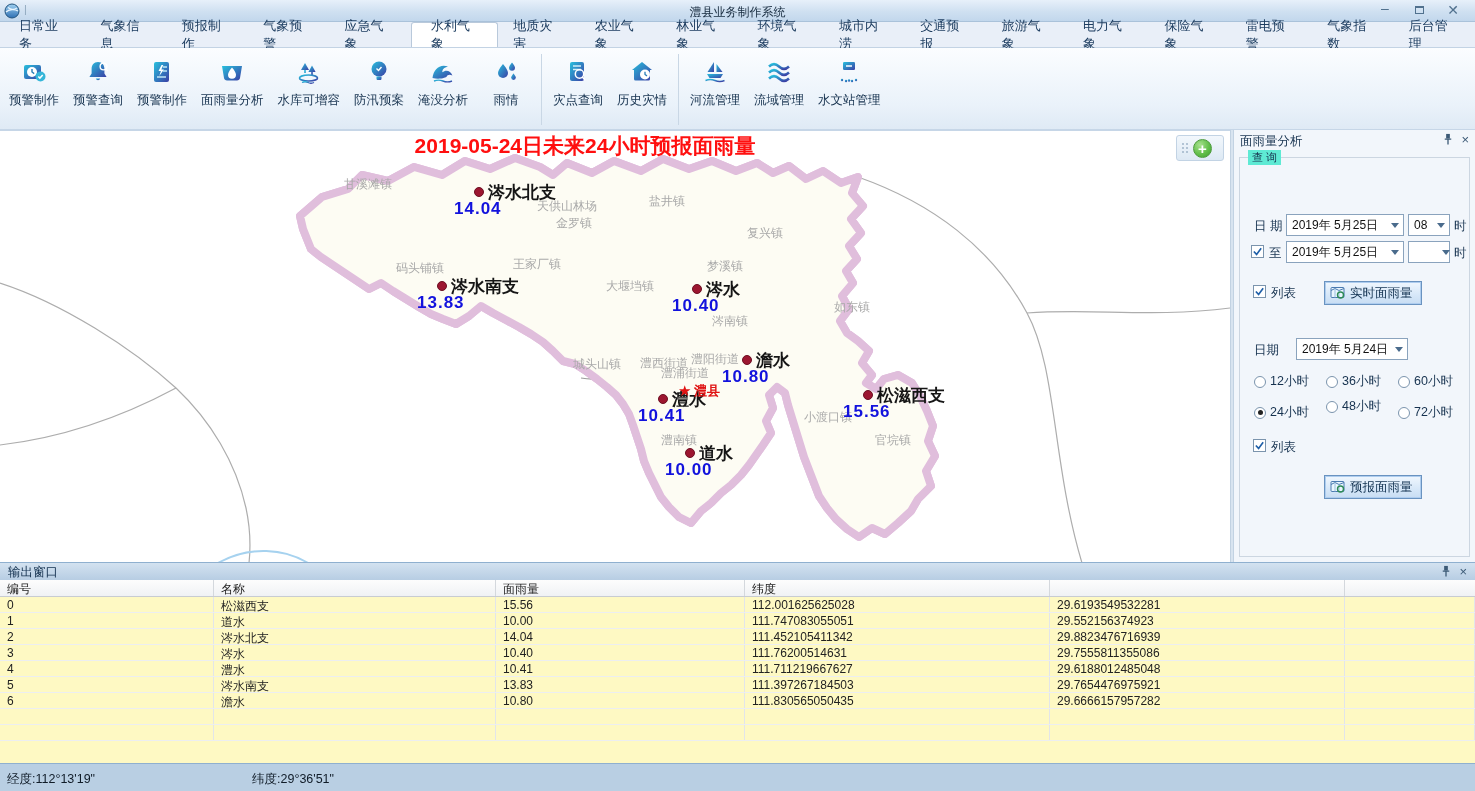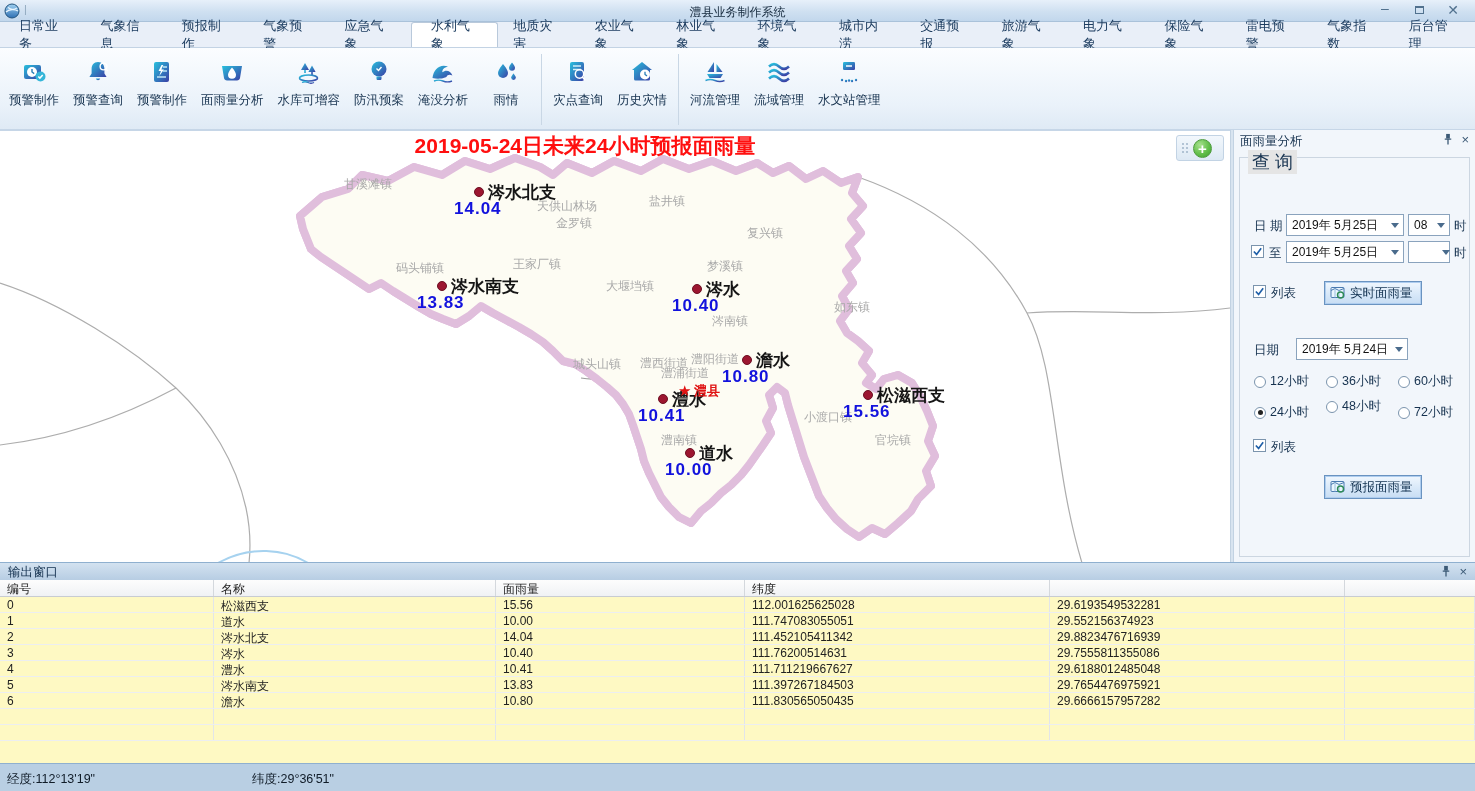--- a/index.html
+++ b/index.html
@@ -61,22 +61,22 @@
 
   
   #panel { position:absolute; left:1234px; top:0; width:241px; height:432px; background:#f2f6fb; }
   #panel-header { position:absolute; left:0; top:0; width:100%; height:20px; padding:3px 6px;
     font-size:12.5px; color:#16324f; }
   .hdr-icons { position:absolute; right:6px; top:3px; display:flex; gap:8px; align-items:center; }
   .pin { width:10px; height:13px; }
   .xbtn { font-size:13px; color:#3c5a76; line-height:13px; cursor:pointer; }
   #groupbox { position:absolute; left:5px; right:5px; top:27px; bottom:5px;
     border:1px solid #ccd6e1; }
-  #group-legend { position:absolute; left:8px; top:-8px; background:#e5e5e5; padding:0 4px;
-    font-size:18px; color:#16324f; }
+  #group-legend { position:absolute; left:8px; top:-8px; background:#5eead4; padding:0 4px;
+    font-size:11px; color:#16324f; }
 
   .plabel { position:absolute; font-size:12.5px; color:#16324f; }
   .combo { position:absolute; height:22px; background:#fff; border:1px solid #8aa3bd;
     display:flex; align-items:center; cursor:default; }
   .combo-text { flex:1; padding-left:5px; font-size:12px; color:#111; white-space:nowrap; overflow:hidden; }
   .combo-arrow { width:16px; display:flex; justify-content:center; align-items:center; }
   .combo-arrow i { border-left:4px solid transparent; border-right:4px solid transparent;
     border-top:5px solid #4a6b8c; display:block; }
   .cb { position:absolute; width:13px; height:13px; background:#fff; border:1px solid #7b94ad; }
   .cb svg { width:11px; height:11px; display:block; margin:0 auto; }

